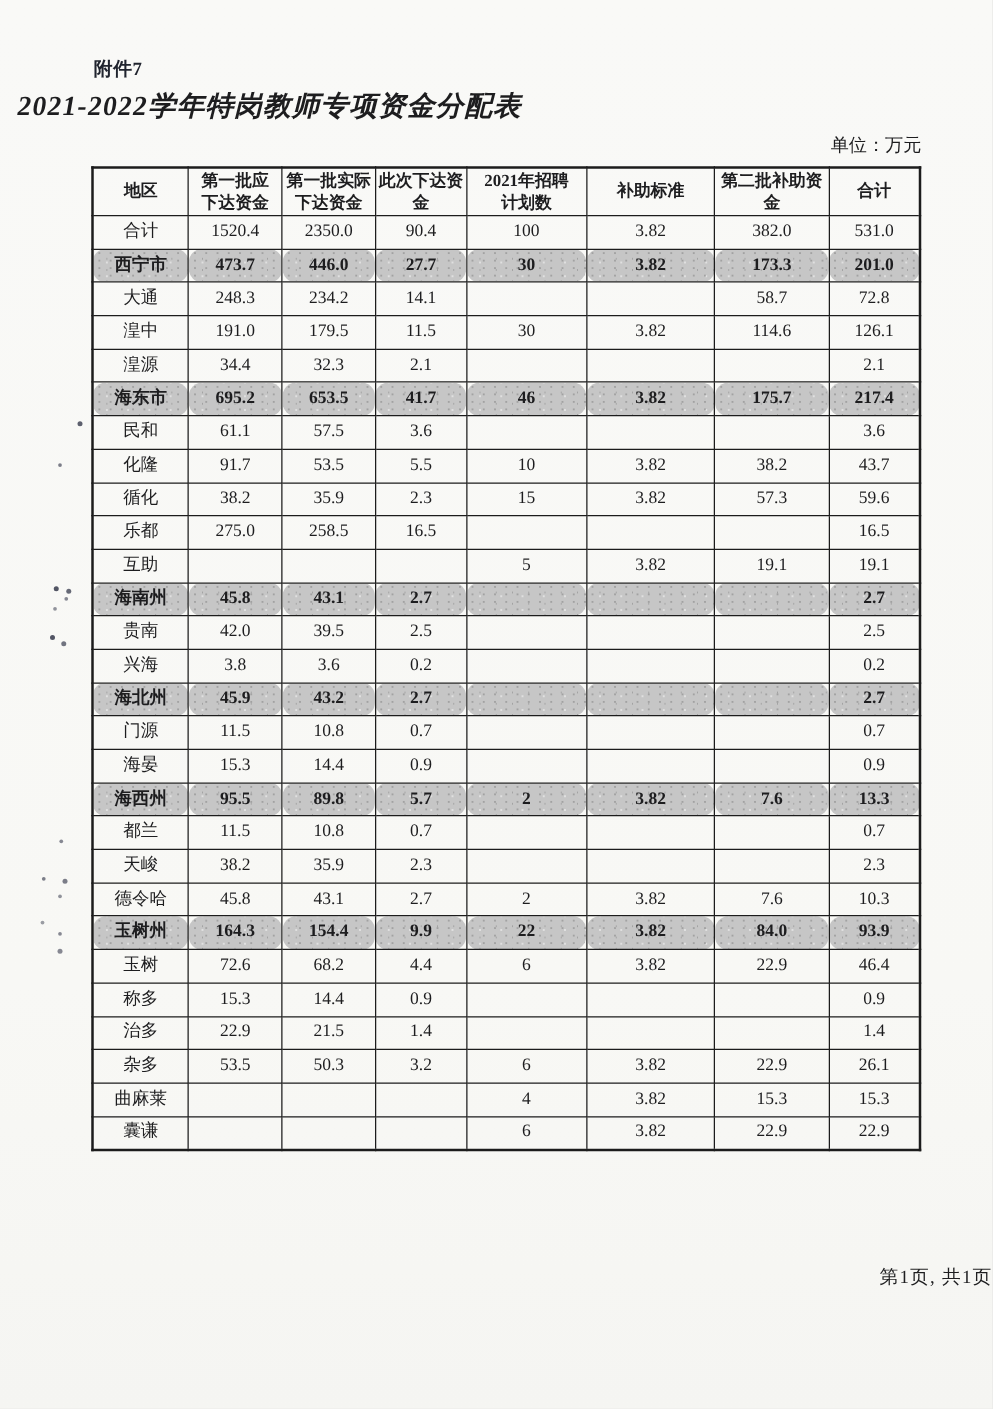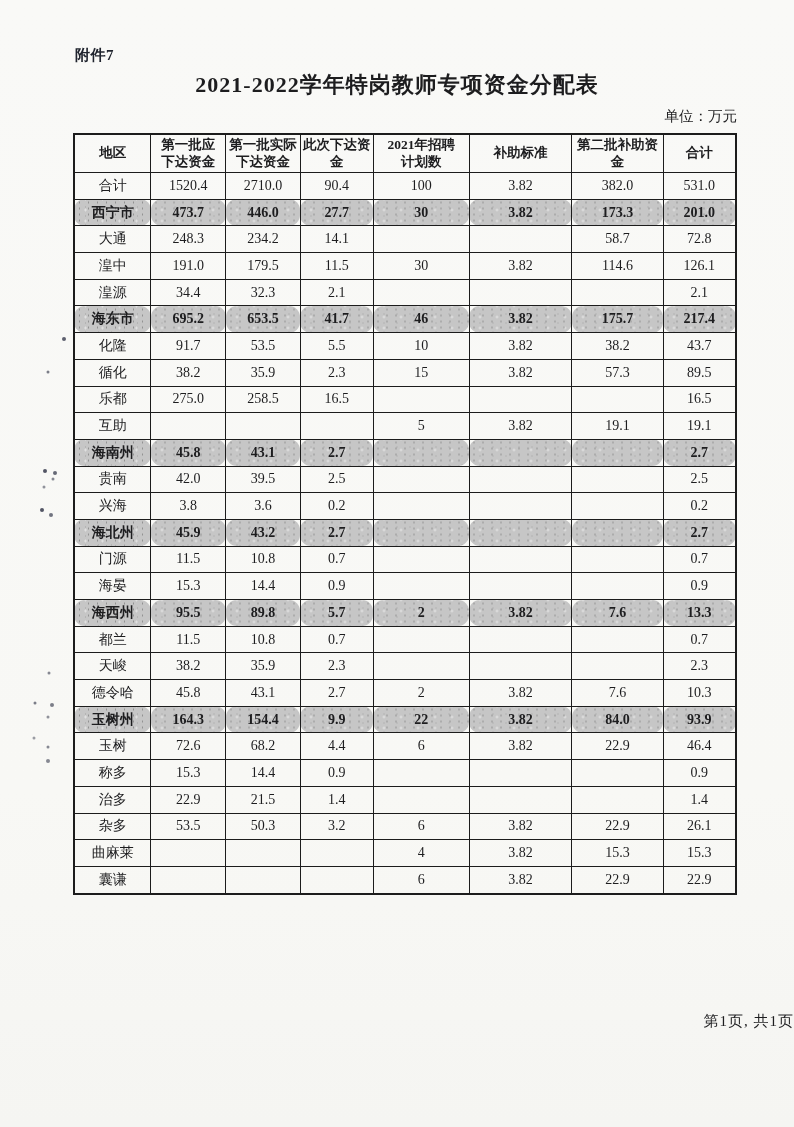--- a/index.html
+++ b/index.html
@@ -17,23 +17,22 @@
     font-family:"Liberation Serif","DejaVu Serif",serif;
     color:var(--ink);
     overflow:hidden;
   }
   .attachment{
     position:absolute;left:75px;top:46px;
     font-size:15px;font-weight:600;letter-spacing:.5px;color:#20242e;
   }
   .doc-title{
     position:absolute;left:0;right:0;top:70px;
-    margin:0;
-    text-align:center;
-    font-size:22px;font-weight:700;letter-spacing:1px;
+    margin:0;padding-left:14px;
+    font-size:22px;font-weight:700;letter-spacing:1px;font-style:italic;
   }
   .unit-note{
     position:absolute;top:107px;right:57px;
     font-size:14.5px;
   }
   table.fund{
     position:absolute;left:73px;top:133px;
     width:664px;
     border-collapse:collapse;
     table-layout:fixed;
@@ -128,21 +127,21 @@
 计划数</th>
           <th>补助标准</th>
           <th>第二批补助资金</th>
           <th>合计</th>
         </tr>
       </thead>
     <tbody id="fund-body">
         <tr>
           <td>合计</td>
           <td>1520.4</td>
-          <td>2710.0</td>
+          <td>2350.0</td>
           <td>90.4</td>
           <td>100</td>
           <td>3.82</td>
           <td>382.0</td>
           <td>531.0</td>
         </tr>
         <tr class="shaded">
           <td>西宁市</td>
           <td>473.7</td>
           <td>446.0</td>
@@ -186,38 +185,48 @@
           <td>海东市</td>
           <td>695.2</td>
           <td>653.5</td>
           <td>41.7</td>
           <td>46</td>
           <td>3.82</td>
           <td>175.7</td>
           <td>217.4</td>
         </tr>
         <tr>
+          <td>民和</td>
+          <td>61.1</td>
+          <td>57.5</td>
+          <td>3.6</td>
+          <td></td>
+          <td></td>
+          <td></td>
+          <td>3.6</td>
+        </tr>
+        <tr>
           <td>化隆</td>
           <td>91.7</td>
           <td>53.5</td>
           <td>5.5</td>
           <td>10</td>
           <td>3.82</td>
           <td>38.2</td>
           <td>43.7</td>
         </tr>
         <tr>
           <td>循化</td>
           <td>38.2</td>
           <td>35.9</td>
           <td>2.3</td>
           <td>15</td>
           <td>3.82</td>
           <td>57.3</td>
-          <td>89.5</td>
+          <td>59.6</td>
         </tr>
         <tr>
           <td>乐都</td>
           <td>275.0</td>
           <td>258.5</td>
           <td>16.5</td>
           <td></td>
           <td></td>
           <td></td>
           <td>16.5</td>

